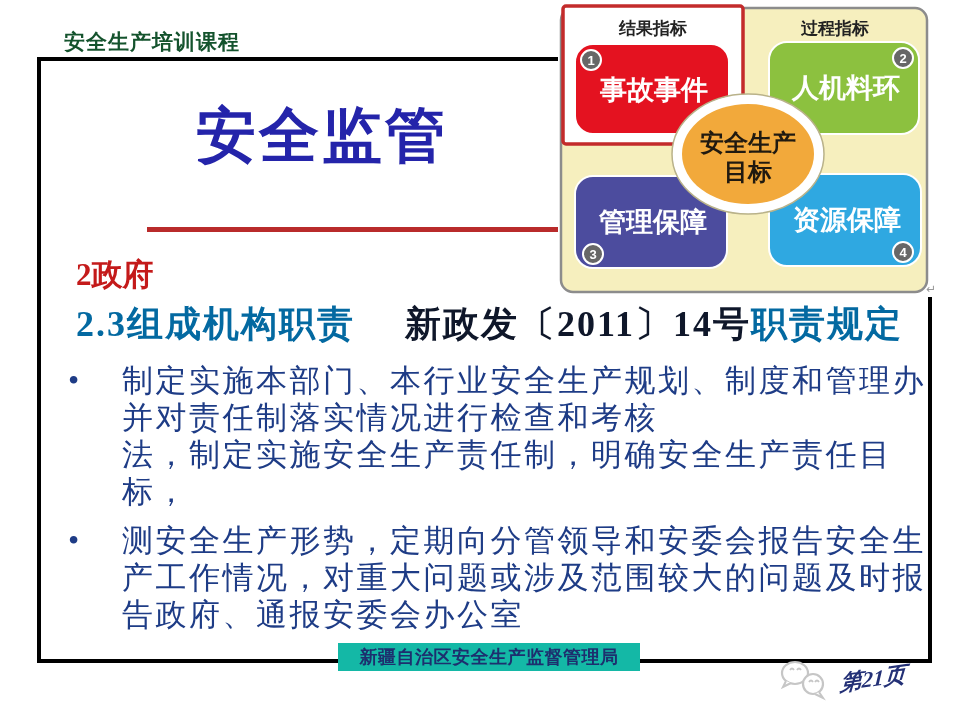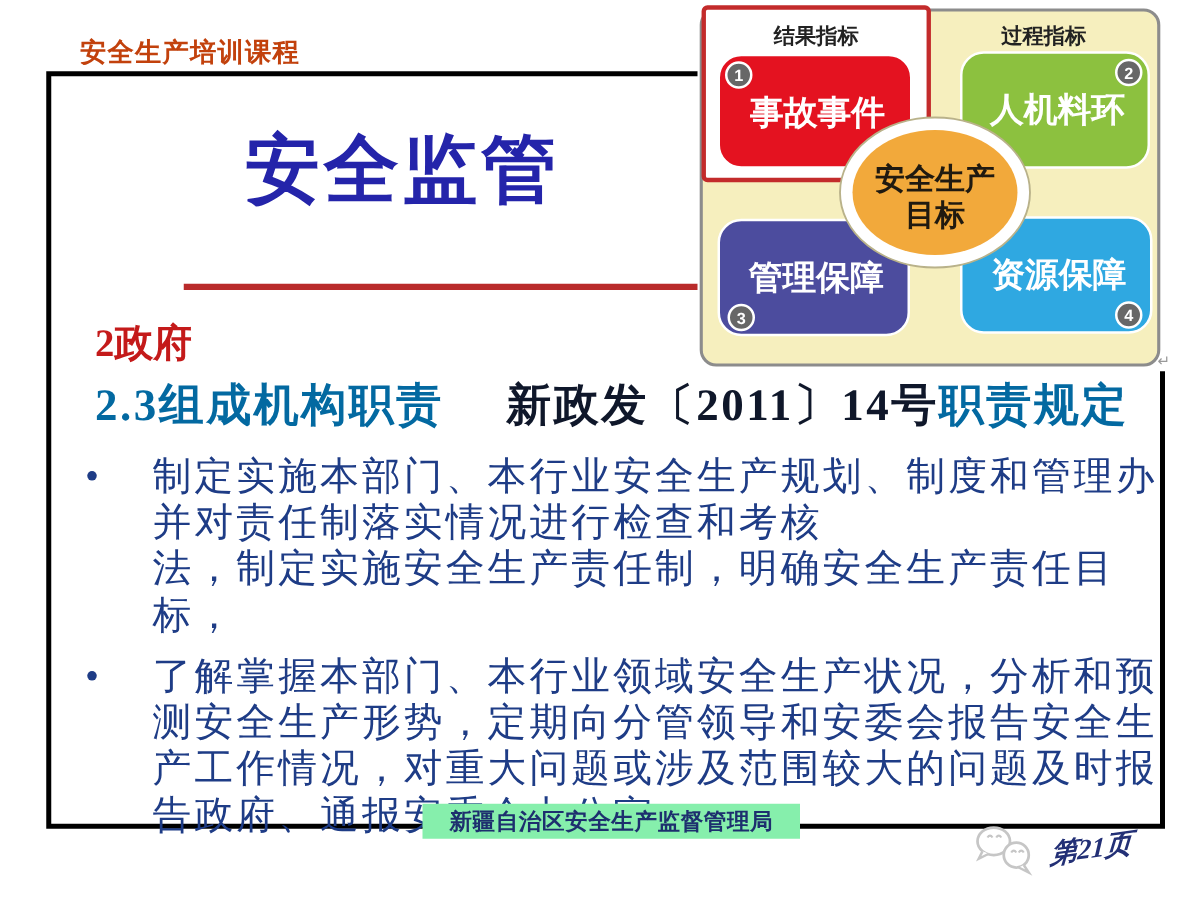--- a/index.html
+++ b/index.html
@@ -2,21 +2,21 @@
 <html><head>
 <meta charset="utf-8">
 <style>
   html,body{margin:0;padding:0;}
   body{
     width:960px;height:720px;position:relative;overflow:hidden;
     background:#ffffff;font-family:"Liberation Serif",serif;
   }
   .header-label{
     position:absolute;left:64px;top:28px;font-size:21px;font-weight:bold;
-    color:#c2410c;letter-spacing:1px;z-index:2;
+    color:#14532d;letter-spacing:1px;z-index:2;
   }
   .slide-frame{
     position:absolute;left:37px;top:57px;width:895px;height:606px;
     border:4px solid #000;box-sizing:border-box;background:#fff;z-index:0;
   }
   .slide-title{
     position:absolute;left:196px;top:96px;font-size:60px;font-weight:bold;
     color:#2424AA;letter-spacing:3px;white-space:nowrap;z-index:1;
   }
   .title-underline{
@@ -37,21 +37,21 @@
   .bullet{display:flex;margin-bottom:12px;}
   .bullet-marker{
     width:62px;flex-shrink:0;font-size:32px;line-height:37px;color:#1E3C86;
     padding-left:8px;box-sizing:border-box;
   }
   .bullet-text{
     font-size:31px;line-height:37px;letter-spacing:2.5px;color:#1E3C86;
   }
   .footer-box{
     position:absolute;left:338px;top:643px;width:302px;height:28px;
-    background:#86efac;z-index:2;display:flex;align-items:center;justify-content:center;
+    background:#14b8a6;z-index:2;display:flex;align-items:center;justify-content:center;
     font-family:"Liberation Sans",sans-serif;font-size:18px;font-weight:bold;
     color:#1D2F6E;white-space:nowrap;letter-spacing:0.5px;
   }
   .kpi-diagram{
     position:absolute;left:558px;top:3px;width:374px;height:294px;
     background:#fff;z-index:3;
   }
   .kpi-diagram svg{display:block;}
   .diagram-label{font-family:"Liberation Sans",sans-serif;font-weight:bold;font-size:17px;fill:#222;}
   .box-label{font-family:"Liberation Sans",sans-serif;font-weight:bold;font-size:27px;fill:#fff;}
@@ -95,21 +95,20 @@
     <div class="bullet-marker">•</div>
     <div class="bullet-text">
       <div>制定实施本部门、本行业安全生产规划、制度和管理办</div>
       <div>并对责任制落实情况进行检查和考核</div>
       <div>法，制定实施安全生产责任制，明确安全生产责任目标，</div>
     </div>
   </div>
   <div class="bullet">
     <div class="bullet-marker">•</div>
     <div class="bullet-text">
-      <div>了解掌握本部门、本行业领域安全生产状况，分析和预</div>
       <div>测安全生产形势，定期向分管领导和安委会报告安全生</div>
       <div>产工作情况，对重大问题或涉及范围较大的问题及时报</div>
       <div>告政府、通报安委会办公室</div>
     </div>
   </div>
 </div>
 
 <div class="kpi-diagram">
   <svg width="374" height="294" viewBox="0 0 374 294">
 

